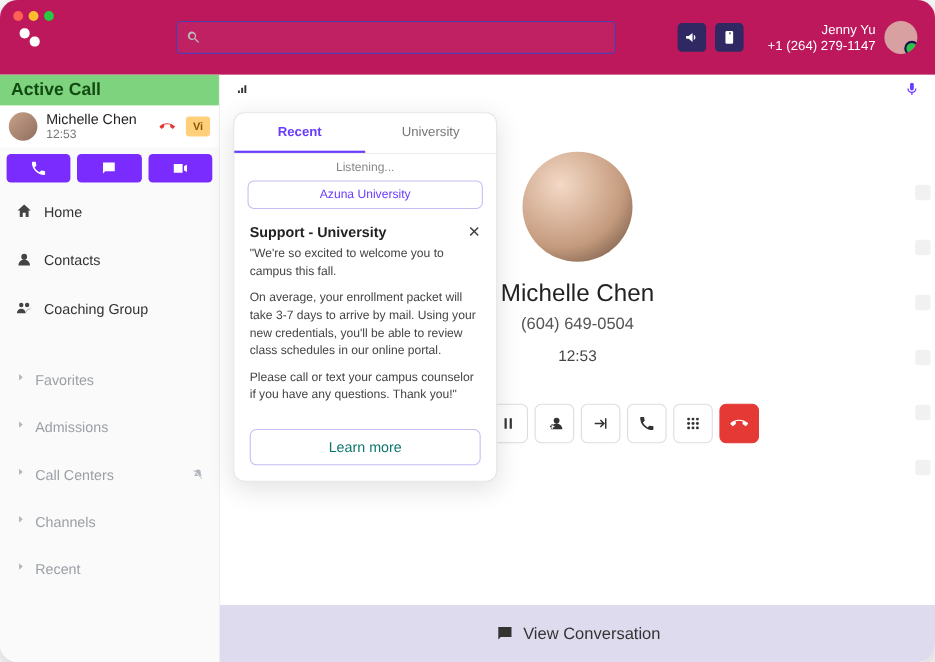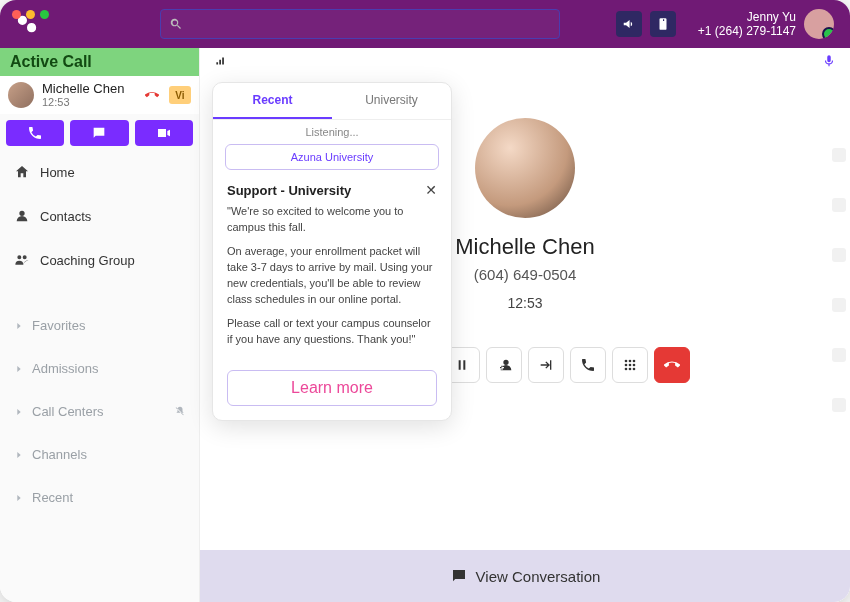--- a/index.html
+++ b/index.html
@@ -3,21 +3,21 @@
 <meta charset="utf-8">
 <style>
   * { box-sizing: border-box; margin: 0; padding: 0; }
   html, body { width: 850px; height: 602px; font-family: -apple-system, BlinkMacSystemFont, "Segoe UI", Arial, sans-serif; overflow: hidden; background:#fff; }
   .window { width:850px; height:602px; border-radius:16px; overflow:hidden; box-shadow:0 4px 24px rgba(0,0,0,.25); display:flex; flex-direction:column; background:#fff; position:relative;}
   
   .mac-bar { height:10px; padding:6px 0 0 8px; display:flex; gap:5px; position:absolute; top:4px; left:4px; z-index:50;}
   .dot{width:9px;height:9px;border-radius:50%;}
   .r{background:#ff5f57}.y{background:#febc2e}.g{background:#28c840}
   
-  .topbar { background:#701a75; height:48px; display:flex; align-items:center; padding:0 16px; gap:12px;}
+  .topbar { background:#be185d; height:68px; display:flex; align-items:center; padding:0 16px; gap:12px;}
   .logo { width:22px; height:22px; }
   .logo svg{fill:#fff}
   .searchwrap{ flex:0 0 400px; margin-left:110px;}
   .search{ width:100%; height:30px; background:rgba(255,255,255,.04); border:1px solid #4a3db0; border-radius:4px; display:flex; align-items:center; padding:0 8px; color:#bbb;}
   .search svg{width:14px;height:14px;fill:#bbb;margin-right:6px}
   .search input{flex:1;background:none;border:none;outline:none;color:#fff;font-size:13px}
   .spacer{flex:1}
   .topicons{display:flex;gap:8px;align-items:center}
   .topicon{width:26px;height:26px;border-radius:4px;background:#2f2863;display:flex;align-items:center;justify-content:center}
   .topicon svg{width:14px;height:14px;fill:#fff}
@@ -36,21 +36,21 @@
   .ac-timer{font-size:11px;color:#777}
   .ac-mini{width:18px;height:18px;display:flex;align-items:center;justify-content:center;border-radius:4px}
   .ac-hang svg{width:14px;height:14px;fill:#e53935}
   .vi-badge{width:22px;height:18px;background:#ffcf7a;border-radius:3px;font-size:10px;font-weight:700;color:#8a5a00;display:flex;align-items:center;justify-content:center}
   .btnrow{display:flex;gap:6px;padding:6px}
   .purplebtn{flex:1;height:26px;background:#7a2cff;border-radius:4px;display:flex;align-items:center;justify-content:center}
   .purplebtn svg{width:16px;height:16px;fill:#fff}
   .nav{padding:6px 6px 12px 6px;display:flex;flex-direction:column;gap:16px}
   .navitem{display:flex;align-items:center;gap:10px;padding:6px 8px;color:#333;border-radius:4px;cursor:pointer}
   .navitem svg{width:16px;height:16px;fill:#444}
-  .navgroup{display:flex;align-items:center;gap:8px;padding:6px 8px;color:#9aa0a6;font-size:13px}
+  .navgroup{display:flex;align-items:flex-start;gap:8px;padding:6px 8px;color:#9aa0a6;font-size:13px}
   .navgroup svg{width:10px;height:10px;fill:#b0b6bd}
   .mutebell{margin-left:auto;color:#e53935}
   
   .main{flex:1;position:relative;display:flex;flex-direction:column;background:#fff}
   .mainhdr{height:30px;display:flex;align-items:center;padding:4px 14px;gap:8px}
   .bars svg{width:14px;height:14px;fill:#333}
   .mic-right{margin-left:auto}
   .mic-right svg{width:14px;height:14px;fill:#6a3cff}
   .centercol{flex:1;display:flex;flex-direction:column;align-items:center;position:relative}
   .contact-avatar{width:100px;height:100px;border-radius:50%;background:radial-gradient(circle at 35% 30%,#f4d9c6,#c49a7d 60%,#5a4436 100%);margin-top:40px}
@@ -69,21 +69,21 @@
   .tabs{display:flex;font-size:12px;border-bottom:1px solid #eee}
   .tab{flex:1;text-align:center;padding:10px 0;color:#777;cursor:pointer}
   .tab.active{color:#6a3cff;border-bottom:2px solid #6a3cff;font-weight:600}
   .listening{text-align:center;font-size:11px;color:#888;margin:6px 0}
   .pill{margin:4px 12px 12px 12px;border:1px solid #c9bcf2;border-radius:6px;text-align:center;padding:6px;font-size:11px;color:#6a3cff}
   .cardtitle{display:flex;align-items:center;padding:0 14px;margin-top:2px}
   .cardtitle-text{font-size:13px;font-weight:700;color:#222;flex:1}
   .closex{font-size:14px;color:#444;cursor:pointer}
   .cardbody{padding:6px 14px;font-size:11px;line-height:1.45;color:#444}
   .cardbody p{margin-bottom:8px}
-  .learnmore{margin:8px 14px 0 14px;border:1px solid #c9bcf2;border-radius:6px;text-align:center;padding:8px;font-size:16px;color:#ec4899;cursor:pointer}
+  .learnmore{margin:8px 14px 0 14px;border:1px solid #c9bcf2;border-radius:6px;text-align:center;padding:8px;font-size:13px;color:#0f766e;cursor:pointer}
   
   .rightstubs{position:absolute;right:4px;top:70px;display:flex;flex-direction:column;gap:36px}
   .stub{width:14px;height:14px;background:#f1f1f1;border-radius:3px}
 </style>
 </head>
 <body>
 
 <div class="window">
   <div class="mac-bar">
     <div class="dot r"></div>

